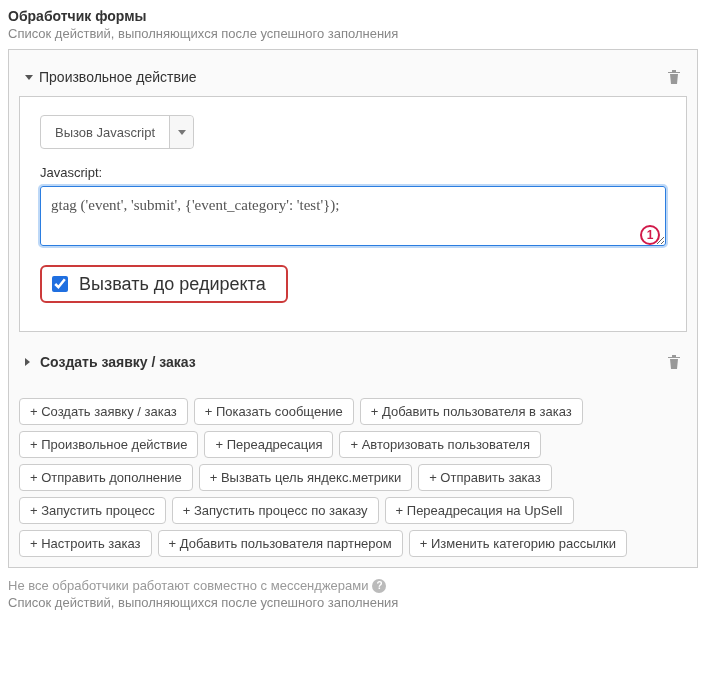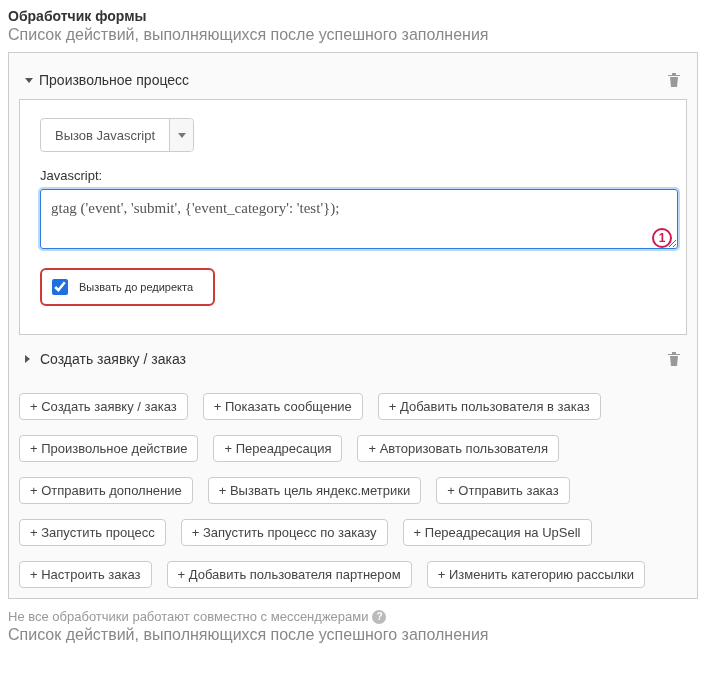--- a/index.html
+++ b/index.html
@@ -13,21 +13,21 @@
     width: 706px;
   }
   .title {
     font-weight: bold;
     font-size: 14px;
     color: #333;
     margin-bottom: 2px;
   }
   .subtitle {
     color: #888;
-    font-size: 16px;
+    font-size: 13px;
     margin-bottom: 8px;
   }
   .outer-panel {
     border: 1px solid #ccc;
     background: #fafafa;
     padding: 10px;
   }
   .action-header {
     display: flex;
     align-items: center;
@@ -50,21 +50,21 @@
   .caret-down { border-top: 5px solid #555; }
   .caret-right {
     border-top: 4px solid transparent;
     border-bottom: 4px solid transparent;
     border-left: 5px solid #555;
   }
   .trash-icon { width: 14px; height: 16px; fill: #999; }
   .action-body {
     border: 1px solid #ccc;
     background: #fff;
-    padding: 18px 8px 28px 20px;
+    padding: 18px 20px 28px 20px;
     margin-top: 2px;
   }
   .select-wrap {
     display: inline-flex;
     border: 1px solid #ccc;
     border-radius: 4px;
     height: 34px;
     align-items: stretch;
     background: #fff;
   }
@@ -133,34 +133,35 @@
     gap: 8px;
     margin-top: 16px;
     padding: 6px 20px 6px 6px;
     border: 2px solid #cc3a3a;
     border-radius: 6px;
   }
   .checkbox-row input[type=checkbox]{
     width: 16px; height: 16px;
     accent-color: #1f6fe0;
   }
-  .checkbox-row label { font-size: 11px; color: #333; }
+  .checkbox-row label { font-size: 18px; color: #333; }
   .collapsed-row {
     display: flex;
-    align-items: flex-start;
+    align-items: flex-end;
     justify-content: space-between;
     padding: 6px 6px;
     height: 34px;
     margin-top: 10px;
+    font-weight: bold;
   }
   .tags {
-    margin-top: 14px;
+    margin-top: 22px;
     display: flex;
     flex-wrap: wrap;
-    gap: 15px;
+    gap: 6px;
   }
   .tag {
     border: 1px solid #ccc;
     border-radius: 4px;
     background: #fff;
     padding: 5px 10px;
     font-size: 13px;
     color: #444;
     cursor: pointer;
     white-space: nowrap;
@@ -189,21 +190,21 @@
 <body>
 
 <div class="title">Обработчик формы</div>
 <div class="subtitle">Список действий, выполняющихся после успешного заполнения</div>
 
 <div class="outer-panel">
 
   <div class="action-header">
     <div class="action-header-left">
       <span class="caret caret-down"></span>
-      <span>Произвольное процесс</span>
+      <span>Произвольное действие</span>
     </div>
     <svg class="trash-icon" viewBox="0 0 14 16">
       <path d="M1 3h12v1H1zM3 5h8l-1 10H4zM5 1h4v2H5z"></path>
     </svg>
   </div>
 
   <div class="action-body">
     <div class="select-wrap">
       <div class="select-text">Вызов Javascript</div>
       <div class="select-btn">

